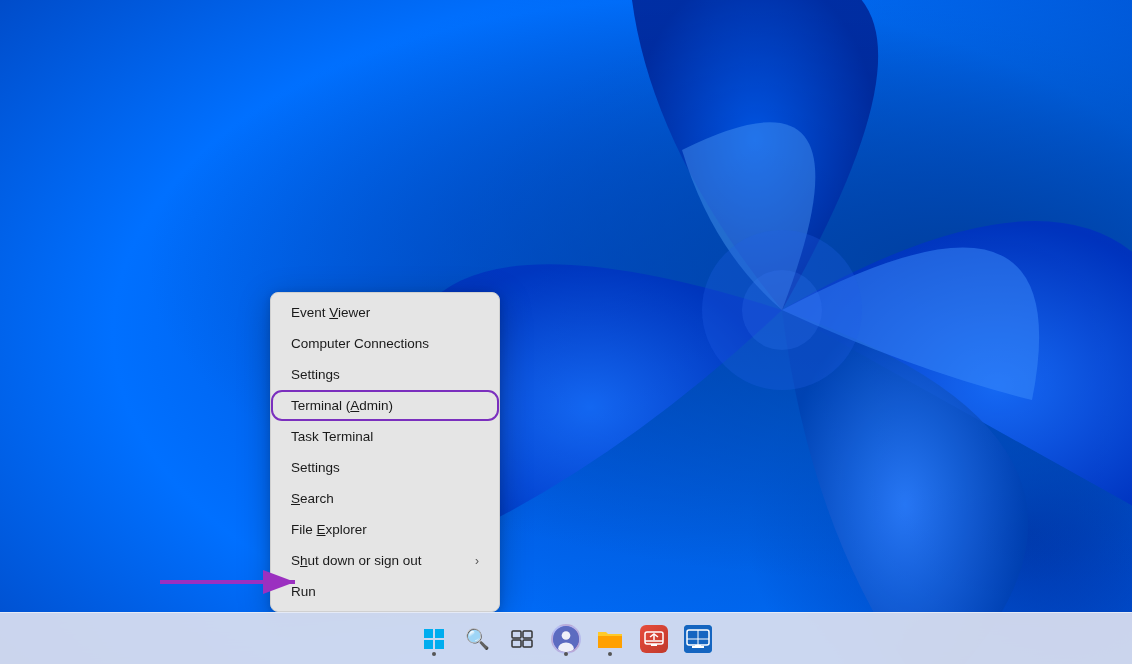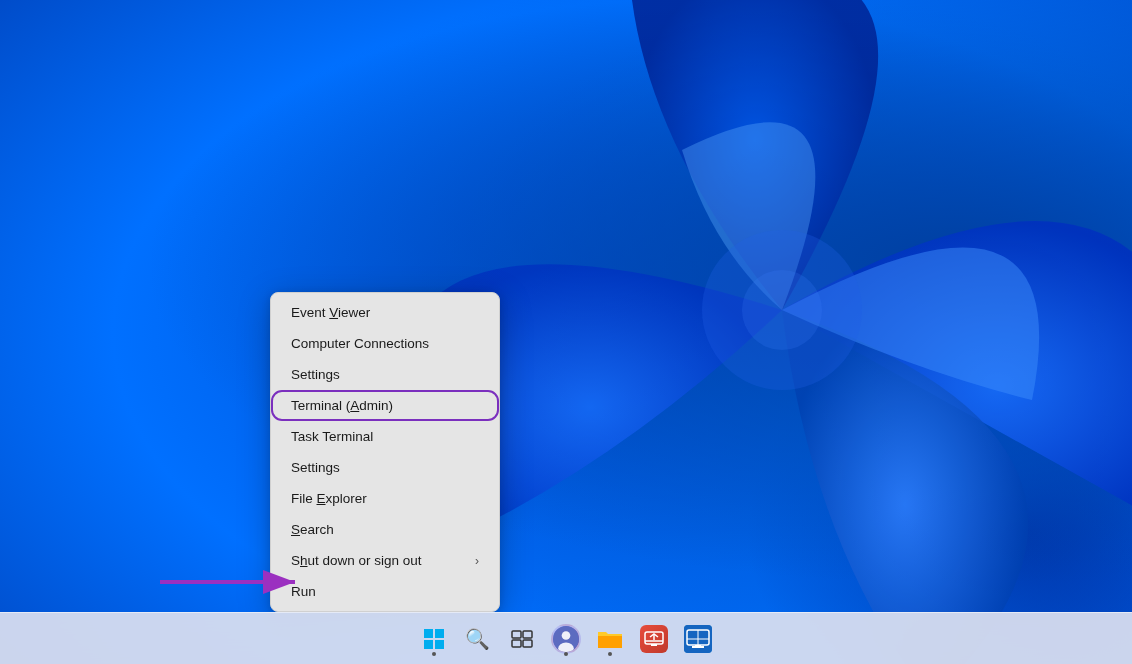--- a/index.html
+++ b/index.html
@@ -253,24 +253,24 @@
     <div class="menu-item highlighted">
       <span>Terminal (<span class="underline-char">A</span>dmin)</span>
     </div>
     <div class="menu-item">
       <span>Task Terminal</span>
     </div>
     <div class="menu-item">
       <span>Settings</span>
     </div>
     <div class="menu-item">
+      <span><span class="underline-char">S</span>earch</span>
+    </div>
+    <div class="menu-item">
       <span>File <span class="underline-char">E</span>xplorer</span>
-    </div>
-    <div class="menu-item">
-      <span><span class="underline-char">S</span>earch</span>
     </div>
     <div class="menu-item">
       <span>S<span class="underline-char">h</span>ut down or sign out</span>
       <span class="menu-arrow">›</span>
     </div>
     <div class="menu-item">
       <span>Run</span>
     </div>
   </div>
 

